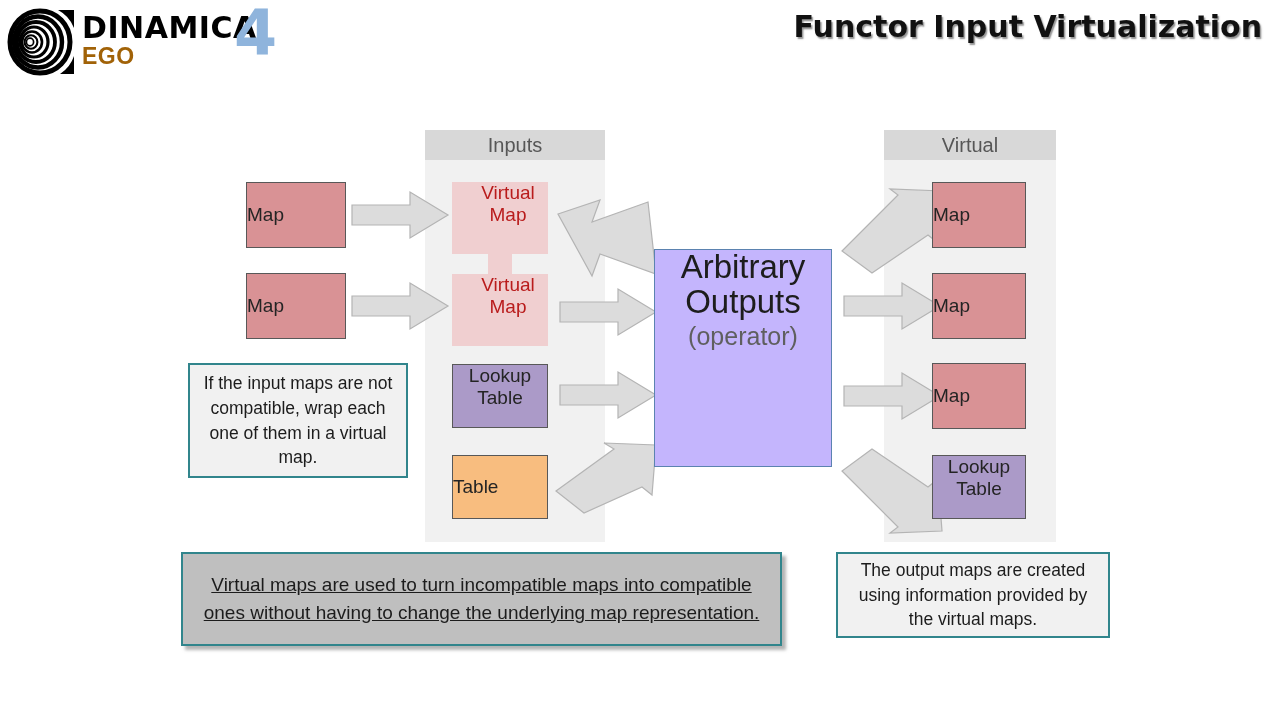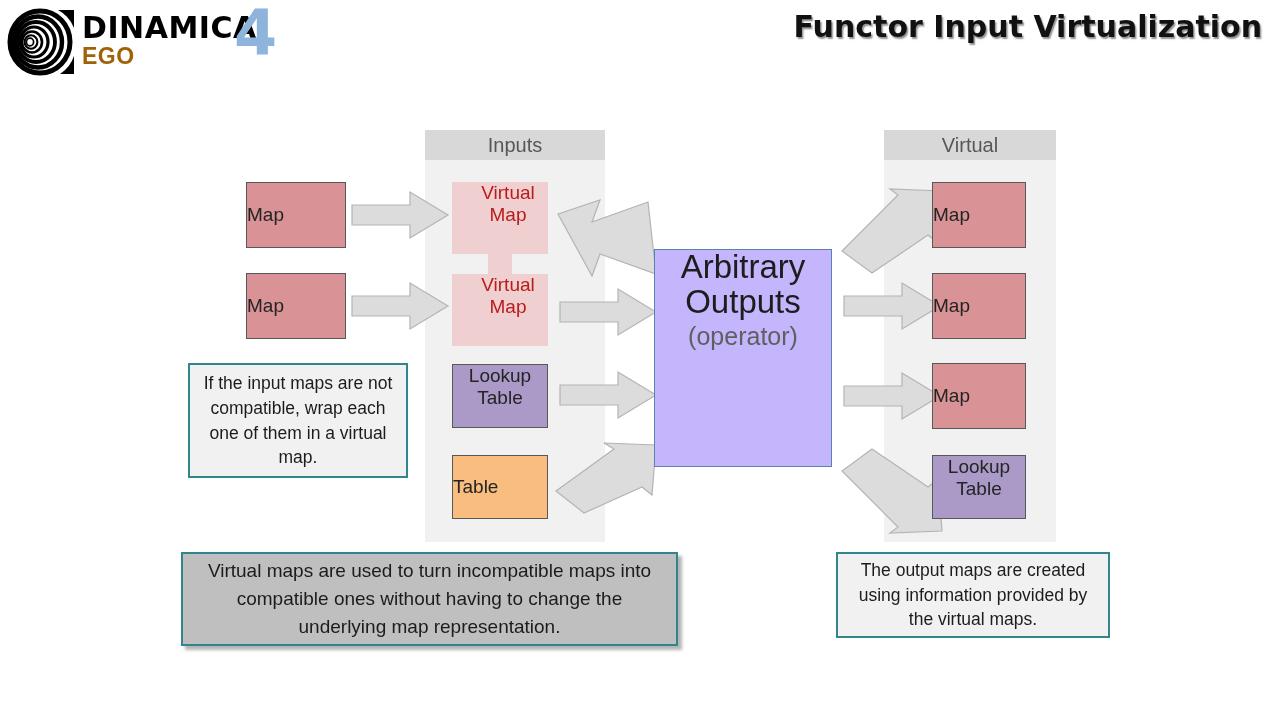--- a/index.html
+++ b/index.html
@@ -224,21 +224,21 @@
   </div>
   <div class="node lookup" style="left:932px; top:455px; width:94px; height:64px; flex-direction:column;">
     <span>Lookup</span>
     <span>Table</span>
   </div>
 
   <div class="callout" style="left:188px; top:363px; width:220px; height:115px;">
     <span>If the input maps are not compatible, wrap each one of them in a virtual map.</span>
   </div>
 
-  <div class="callout shadowed" style="left:181px; top:552px; width:497px; height:94px;">
+  <div class="callout shadowed" style="left:181px; top:552px; width:601px; height:94px;text-decoration:underline;">
     <span>Virtual maps are used to turn incompatible maps into compatible ones without having to change the underlying map representation.</span>
   </div>
 
   <div class="callout" style="left:836px; top:552px; width:274px; height:86px;">
     <span>The output maps are created using information provided by the virtual maps.</span>
   </div>
 
 </div>
 
 </body></html>

